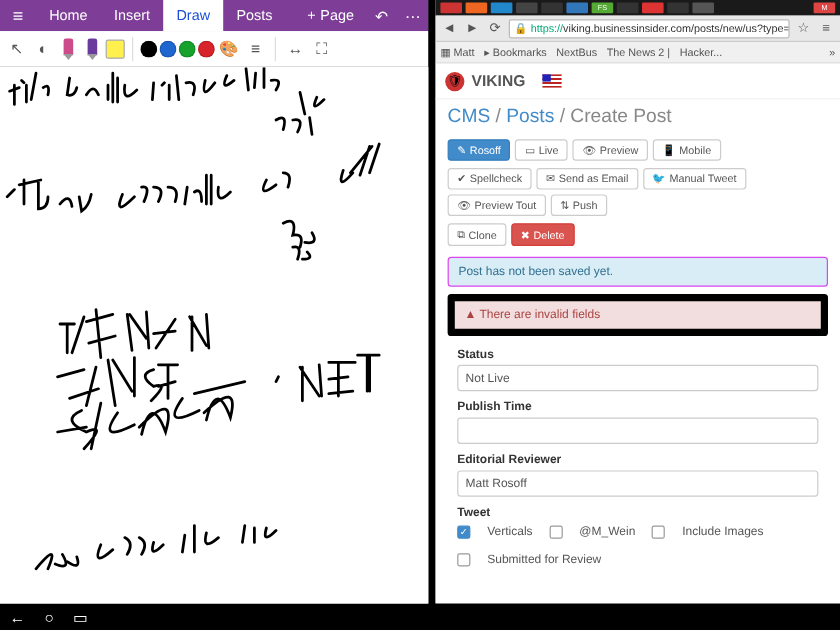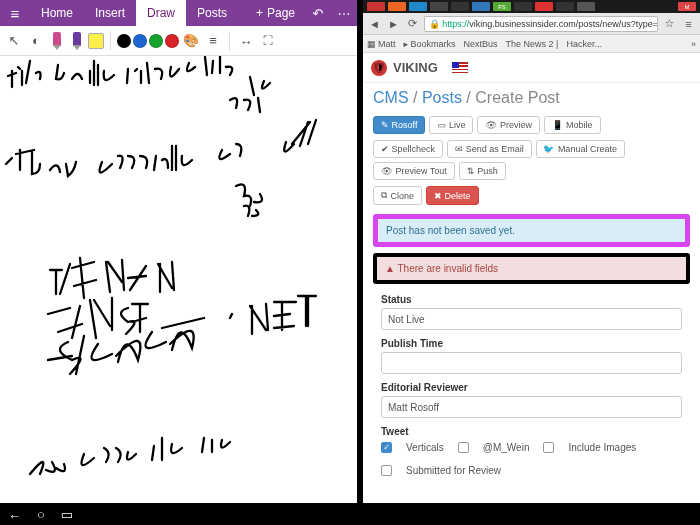--- a/index.html
+++ b/index.html
@@ -6,21 +6,21 @@
 body{width:700px;height:525px;overflow:hidden;display:flex;flex-direction:column;background:#000}
 .split{flex:1;display:flex;min-height:0}
 .left{width:357px;display:flex;flex-direction:column;background:#fff}
 .divider{width:6px;background:#000}
 .right{flex:1;display:flex;flex-direction:column;background:#fff;min-width:0}
 
 
 .on-tabs{height:26px;background:#7e3e98;display:flex;align-items:stretch;color:#fff;font-size:12px}
 .on-hamb{width:30px;display:flex;align-items:center;justify-content:center;font-size:15px}
 .on-tab{padding:0 11px;display:flex;align-items:center;cursor:pointer}
-.on-tab.active{background:#fff;color:#701a75}
+.on-tab.active{background:#fff;color:#1d4ed8}
 .on-spacer{flex:1}
 .on-page{padding:0 10px;display:flex;align-items:center;gap:4px;font-size:12px}
 .on-ic{width:26px;display:flex;align-items:center;justify-content:center;font-size:13px}
 .on-tools{height:30px;background:#fff;border-bottom:1px solid #ddd;display:flex;align-items:center;padding:0 4px;gap:2px}
 .pen{display:inline-block;position:relative;width:18px;height:22px}
 .pen::before{content:"";position:absolute;left:5px;top:2px;width:8px;height:14px;background:var(--c);border-radius:2px 2px 0 0}
 .pen::after{content:"";position:absolute;left:5px;bottom:2px;width:0;height:0;border-left:4px solid transparent;border-right:4px solid transparent;border-top:5px solid #999}
 .hl{display:inline-block;width:16px;height:16px;background:var(--c);border:1px solid #aaa;border-radius:2px}
 .dot{width:14px;height:14px;border-radius:50%;background:var(--c);border:1px solid rgba(0,0,0,.15)}
 .tool{width:20px;height:24px;display:flex;align-items:center;justify-content:center;color:#555;font-size:13px;cursor:pointer}
@@ -44,22 +44,22 @@
 .flag{width:16px;height:11px;background:linear-gradient(#b22 0 15%,#fff 15% 30%,#b22 30% 45%,#fff 45% 60%,#b22 60% 75%,#fff 75% 90%,#b22 90%);position:relative;margin-left:8px}
 .flag::before{content:"";position:absolute;width:7px;height:6px;background:#22b;top:0;left:0}
 .content{flex:1;overflow:auto;background:#fff;font-size:10px;color:#333}
 .crumb{padding:6px 10px;font-size:16px;color:#888}
 .crumb a{color:#428bca;text-decoration:none}
 .btn-row{display:flex;gap:4px;padding:3px 10px;flex-wrap:wrap}
 .btn{padding:3px 7px;border:1px solid #ccc;border-radius:3px;background:#fff;font-size:9px;color:#555;cursor:pointer;display:inline-flex;align-items:center;gap:3px;white-space:nowrap}
 .btn.primary{background:#428bca;border-color:#357ebd;color:#fff}
 .btn.danger{background:#d9534f;border-color:#d43f3a;color:#fff}
 .alert{margin:6px 10px;padding:6px 8px;border-radius:3px;font-size:10px}
-.alert.info{background:#d9edf7;color:#31708f;border:5px solid #d946ef}
-.alert.err{background:#f2dede;color:#a94442;border:4px solid #000000}
+.alert.info{background:#d9edf7;color:#31708f;border:1px solid #d946ef}
+.alert.err{background:#f2dede;color:#a94442;border:6px solid #000000}
 .fg{padding:4px 18px}
 .fg label{font-size:10px;font-weight:700;color:#333;display:block;margin-bottom:3px}
 .fi{width:100%;height:22px;border:1px solid #ccc;border-radius:3px;padding:0 6px;font-size:10px;color:#555;background:#fff}
 .ck-row{display:flex;gap:14px;padding:2px 0;align-items:center;font-size:10px;color:#555}
 .ck{width:11px;height:11px;border:1px solid #999;border-radius:2px;display:inline-flex;align-items:center;justify-content:center;font-size:8px}
 .ck.on{background:#428bca;border-color:#428bca;color:#fff}
 
 .taskbar{height:22px;background:#000;display:flex;align-items:center;padding:0 8px;gap:16px;color:#fff;font-size:13px}
 </style>
 </head>
@@ -164,21 +164,21 @@
     </div>
     <div class="btn-row">
       <span class="btn primary">✎ <span>Rosoff</span></span>
       <span class="btn">▭ <span>Live</span></span>
       <span class="btn">👁 <span>Preview</span></span>
       <span class="btn">📱 <span>Mobile</span></span>
     </div>
     <div class="btn-row">
       <span class="btn">✔ <span>Spellcheck</span></span>
       <span class="btn">✉ <span>Send as Email</span></span>
-      <span class="btn">🐦 <span>Manual Create</span></span>
+      <span class="btn">🐦 <span>Manual Tweet</span></span>
       <span class="btn">👁 <span>Preview Tout</span></span>
       <span class="btn">⇅ <span>Push</span></span>
     </div>
     <div class="btn-row">
       <span class="btn">⧉ <span>Clone</span></span>
       <span class="btn danger">✖ <span>Delete</span></span>
     </div>
     <div class="alert info">Post has not been saved yet.</div>
     <div class="alert err"><span>▲</span> <span>There are invalid fields</span></div>
     <div class="fg">

